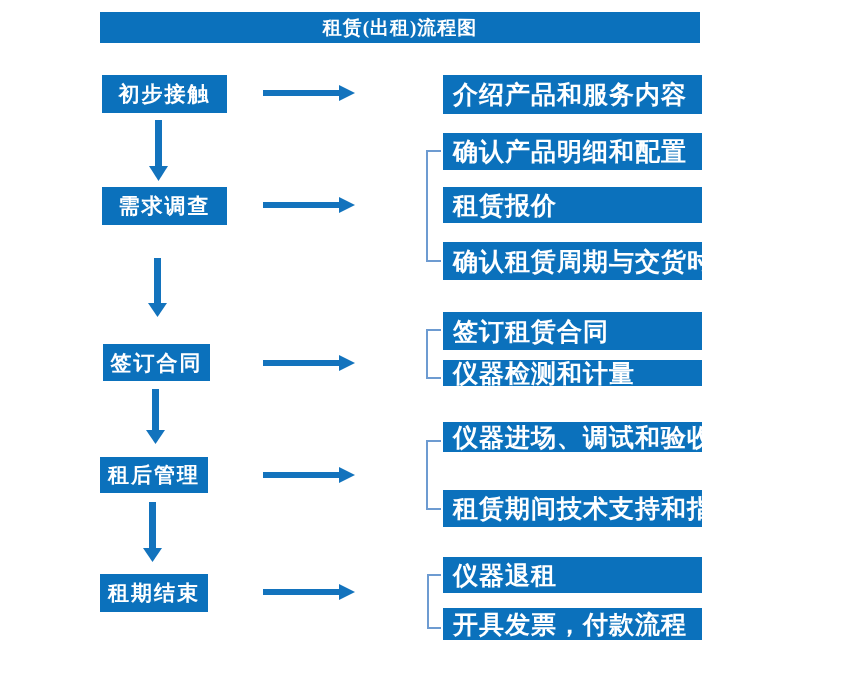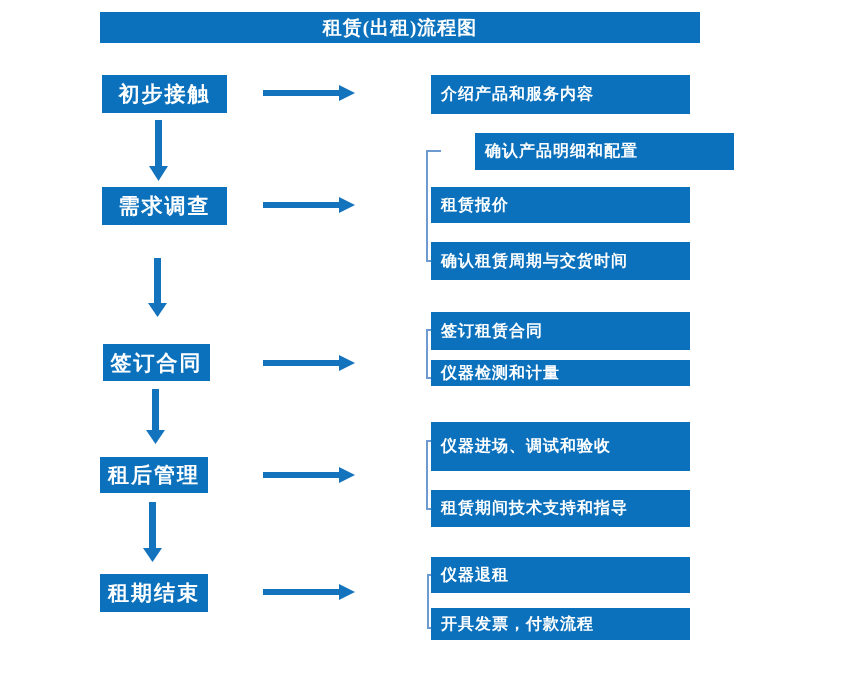--- a/index.html
+++ b/index.html
@@ -39,25 +39,25 @@
     font-weight: bold;
     display: flex;
     align-items: center;
     justify-content: center;
     letter-spacing: 2px;
     white-space: nowrap;
     text-align: center;
   }
   .detail-box {
     position: absolute;
-    left: 431px;
+    left: 443px;
     width: 259px;
     background: #0b71bc;
     color: #ffffff;
-    font-size: 16px;
+    font-size: 25px;
     font-weight: bold;
     display: flex;
     align-items: center;
     padding-left: 10px;
     box-sizing: border-box;
     letter-spacing: 1px;
     white-space: nowrap;
   }
   .shaft { fill: #1373bd; }
   .head  { fill: #1373bd; }
@@ -131,38 +131,38 @@
     <span>租期结束</span>
   </div>
   <div class="stage-box" style="left:100px; top:457px; width:108px; height:36px;">
     <span>租后管理</span>
   </div>
 
   <div class="detail-box" style="top:75px; height:39px;">
     <span>介绍产品和服务内容</span>
   </div>
 
-  <div class="detail-box" style="top:133px; height:37px;margin-left:44px;">
+  <div class="detail-box" style="top:133px; height:37px;">
     <span>确认产品明细和配置</span>
   </div>
   <div class="detail-box" style="top:187px; height:36px;">
     <span>租赁报价</span>
   </div>
   <div class="detail-box" style="top:312px; height:38px;">
     <span>签订租赁合同</span>
   </div>
 
   <div class="detail-box" style="top:242px; height:38px;">
     <span>确认租赁周期与交货时间</span>
   </div>
   <div class="detail-box" style="top:360px; height:26px;">
     <span>仪器检测和计量</span>
   </div>
 
-  <div class="detail-box" style="top:422px; height:49px;">
+  <div class="detail-box" style="top:422px; height:30px;">
     <span>仪器进场、调试和验收</span>
   </div>
   <div class="detail-box" style="top:490px; height:37px;">
     <span>租赁期间技术支持和指导</span>
   </div>
 
   <div class="detail-box" style="top:557px; height:36px;">
     <span>仪器退租</span>
   </div>
   <div class="detail-box" style="top:608px; height:32px;">

